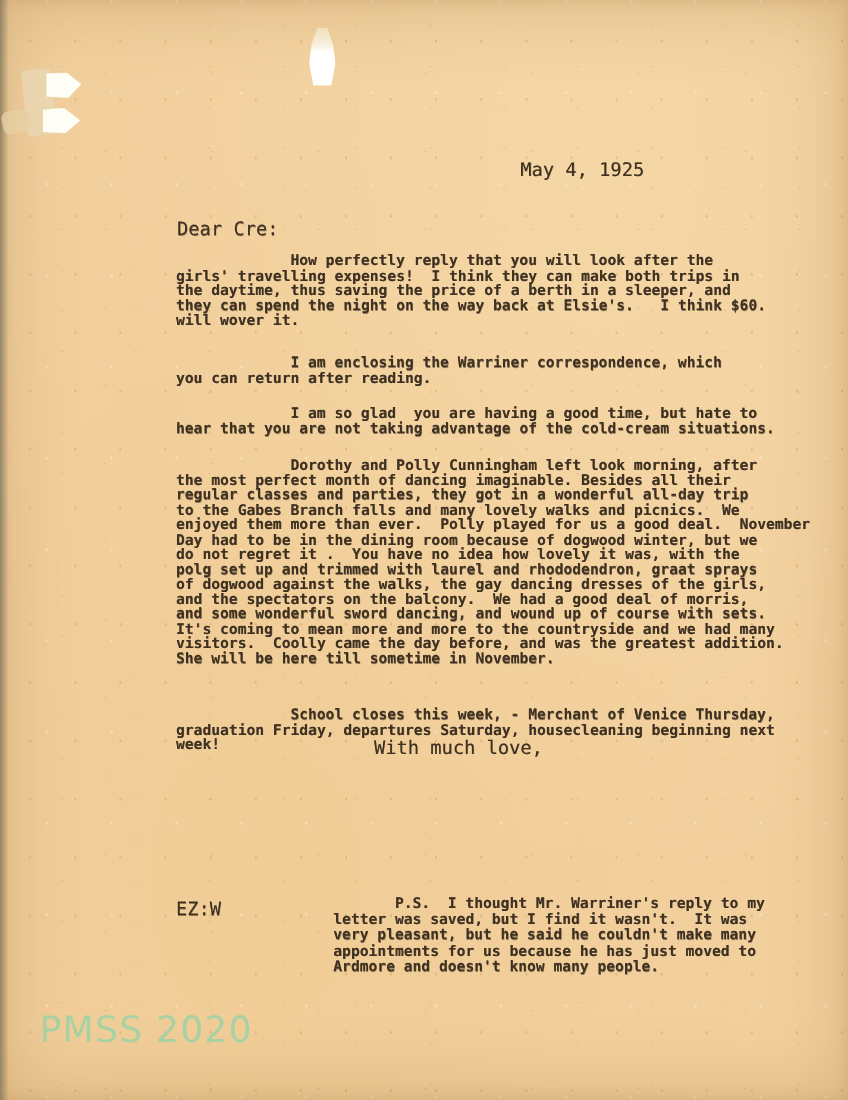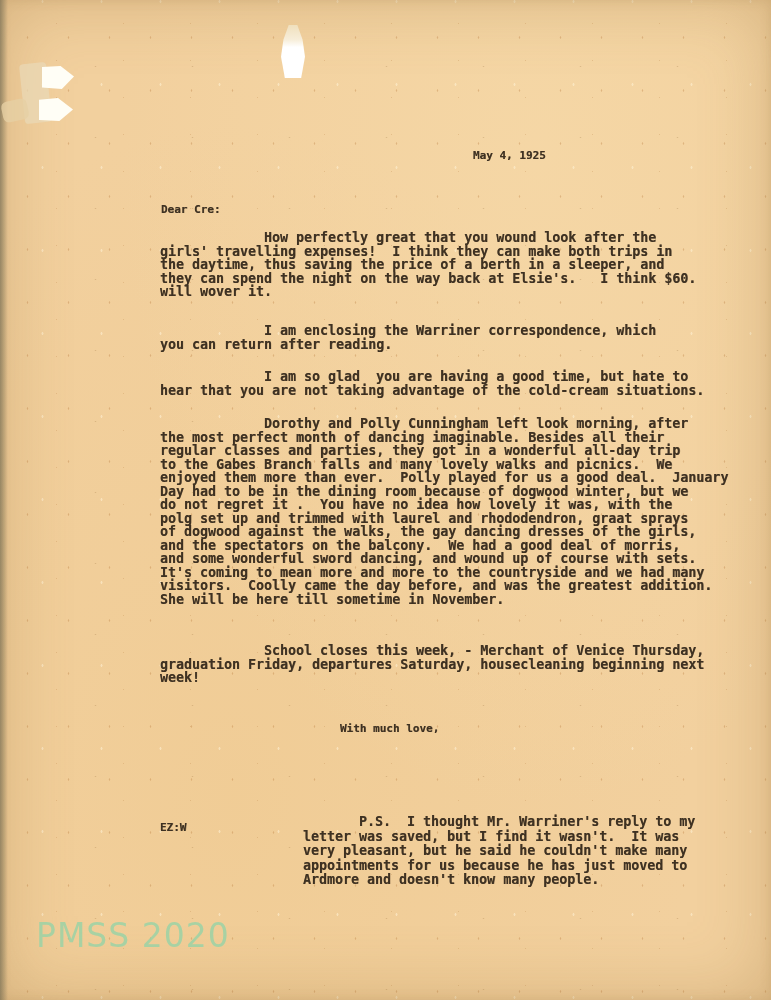--- a/index.html
+++ b/index.html
@@ -20,21 +20,21 @@
     background-size:41px 53px, 67px 37px, 97px 71px, 59px 83px, 100% 100%, 100% 100%;
     background-position:7px 11px, 23px 5px, 47px 31px, 13px 43px, 0 0, 0 0;
     box-shadow:inset 0 0 70px rgba(146,106,50,.30), inset 0 0 12px rgba(146,106,50,.18);
   }
   .page::before{ 
     content:"";position:absolute;left:0;top:0;bottom:0;width:8px;
     background:linear-gradient(to right, rgba(96,94,74,.55), rgba(96,94,74,0));
   }
   .line{
     position:absolute;white-space:pre;
-    font-size:11px;line-height:13.5px;font-weight:700;
+    font-size:17px;line-height:13.5px;font-weight:400;
     color:#3e3122;
     text-shadow:0.3px 0.3px 0.5px rgba(62,49,34,.55);
   }
   .para{position:absolute;}
   .para .pline{
     white-space:pre;font-size:13.3px;line-height:13.5px;font-weight:700;
     color:#3e3122;text-shadow:0.3px 0.3px 0.5px rgba(62,49,34,.55);
   }
   .para.ps .pline{line-height:14.6px;}
   .ind{margin-left:104px;}
@@ -67,21 +67,21 @@
   <div class="patch patch-sliver"></div>
   <div class="wedge wedge1"></div>
   <div class="wedge wedge2"></div>
   <div class="tear-top"></div>
 
   <div class="line" style="left:473px;top:149px">May 4, 1925</div>
 
   <div class="line" style="left:161px;top:203px">Dear Cre:</div>
 
   <div class="para" style="left:160px;top:231px">
-    <div class="pline ind">How perfectly great that you wound look after the</div>
+    <div class="pline ind">How perfectly reply that you will look after the</div>
     <div class="pline">girls' travelling expenses!  I think they can make both trips in</div>
     <div class="pline">the daytime, thus saving the price of a berth in a sleeper, and</div>
     <div class="pline">they can spend the night on the way back at Elsie's.   I think $60.</div>
     <div class="pline">will wover it.</div>
   </div>
 
   <div class="para" style="left:160px;top:324px">
     <div class="pline ind">I am enclosing the Warriner correspondence, which</div>
     <div class="pline">you can return after reading.</div>
   </div>
@@ -89,39 +89,39 @@
   <div class="para" style="left:160px;top:370px">
     <div class="pline ind">I am so glad  you are having a good time, but hate to</div>
     <div class="pline">hear that you are not taking advantage of the cold-cream situations.</div>
   </div>
 
   <div class="para" style="left:160px;top:417px">
     <div class="pline ind">Dorothy and Polly Cunningham left look morning, after</div>
     <div class="pline">the most perfect month of dancing imaginable. Besides all their</div>
     <div class="pline">regular classes and parties, they got in a wonderful all-day trip</div>
     <div class="pline">to the Gabes Branch falls and many lovely walks and picnics.  We</div>
-    <div class="pline">enjoyed them more than ever.  Polly played for us a good deal.  January</div>
+    <div class="pline">enjoyed them more than ever.  Polly played for us a good deal.  November</div>
     <div class="pline">Day had to be in the dining room because of dogwood winter, but we</div>
     <div class="pline">do not regret it .  You have no idea how lovely it was, with the</div>
     <div class="pline">polg set up and trimmed with laurel and rhododendron, graat sprays</div>
     <div class="pline">of dogwood against the walks, the gay dancing dresses of the girls,</div>
     <div class="pline">and the spectators on the balcony.  We had a good deal of morris,</div>
     <div class="pline">and some wonderful sword dancing, and wound up of course with sets.</div>
     <div class="pline">It's coming to mean more and more to the countryside and we had many</div>
     <div class="pline">visitors.  Coolly came the day before, and was the greatest addition.</div>
     <div class="pline">She will be here till sometime in November.</div>
   </div>
 
   <div class="para" style="left:160px;top:644px">
     <div class="pline ind">School closes this week, - Merchant of Venice Thursday,</div>
     <div class="pline">graduation Friday, departures Saturday, housecleaning beginning next</div>
     <div class="pline">week!</div>
   </div>
 
-  <div class="line" style="left:340px;top:722px">With much love,</div>
+  <div class="line" style="left:340px;top:674px">With much love,</div>
 
 
   <div class="line" style="left:160px;top:821px">EZ:W</div>
 
   <div class="para ps" style="left:303px;top:815px">
     <div class="pline ps-ind">P.S.  I thought Mr. Warriner's reply to my</div>
     <div class="pline">letter was saved, but I find it wasn't.  It was</div>
     <div class="pline">very pleasant, but he said he couldn't make many</div>
     <div class="pline">appointments for us because he has just moved to</div>
     <div class="pline">Ardmore and doesn't know many people.</div>

